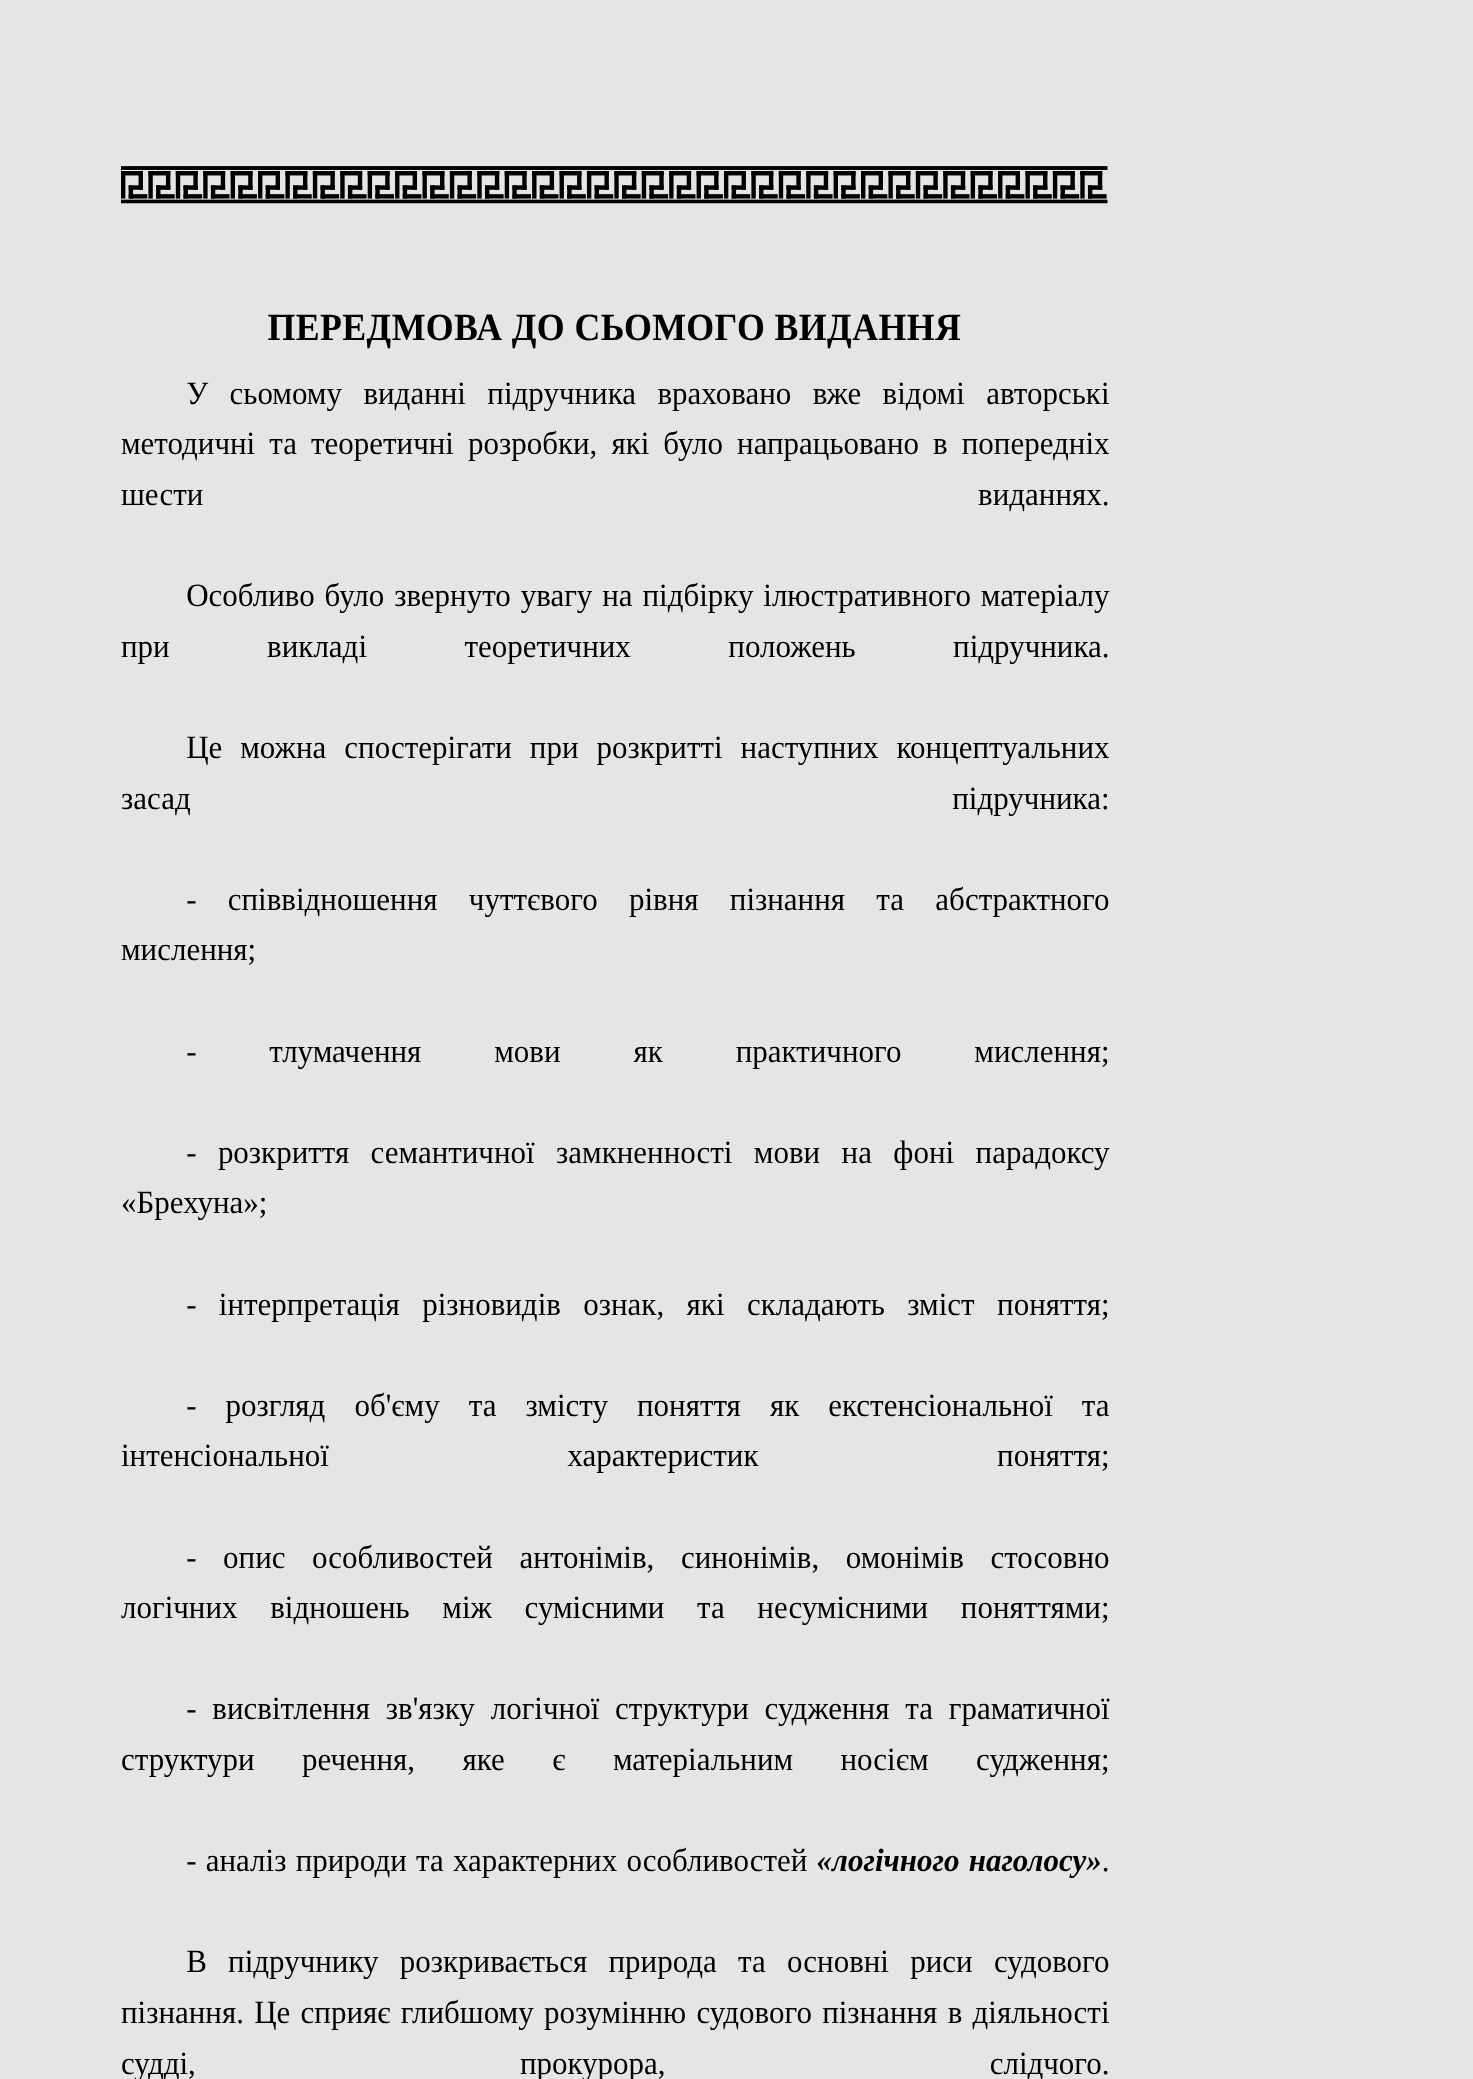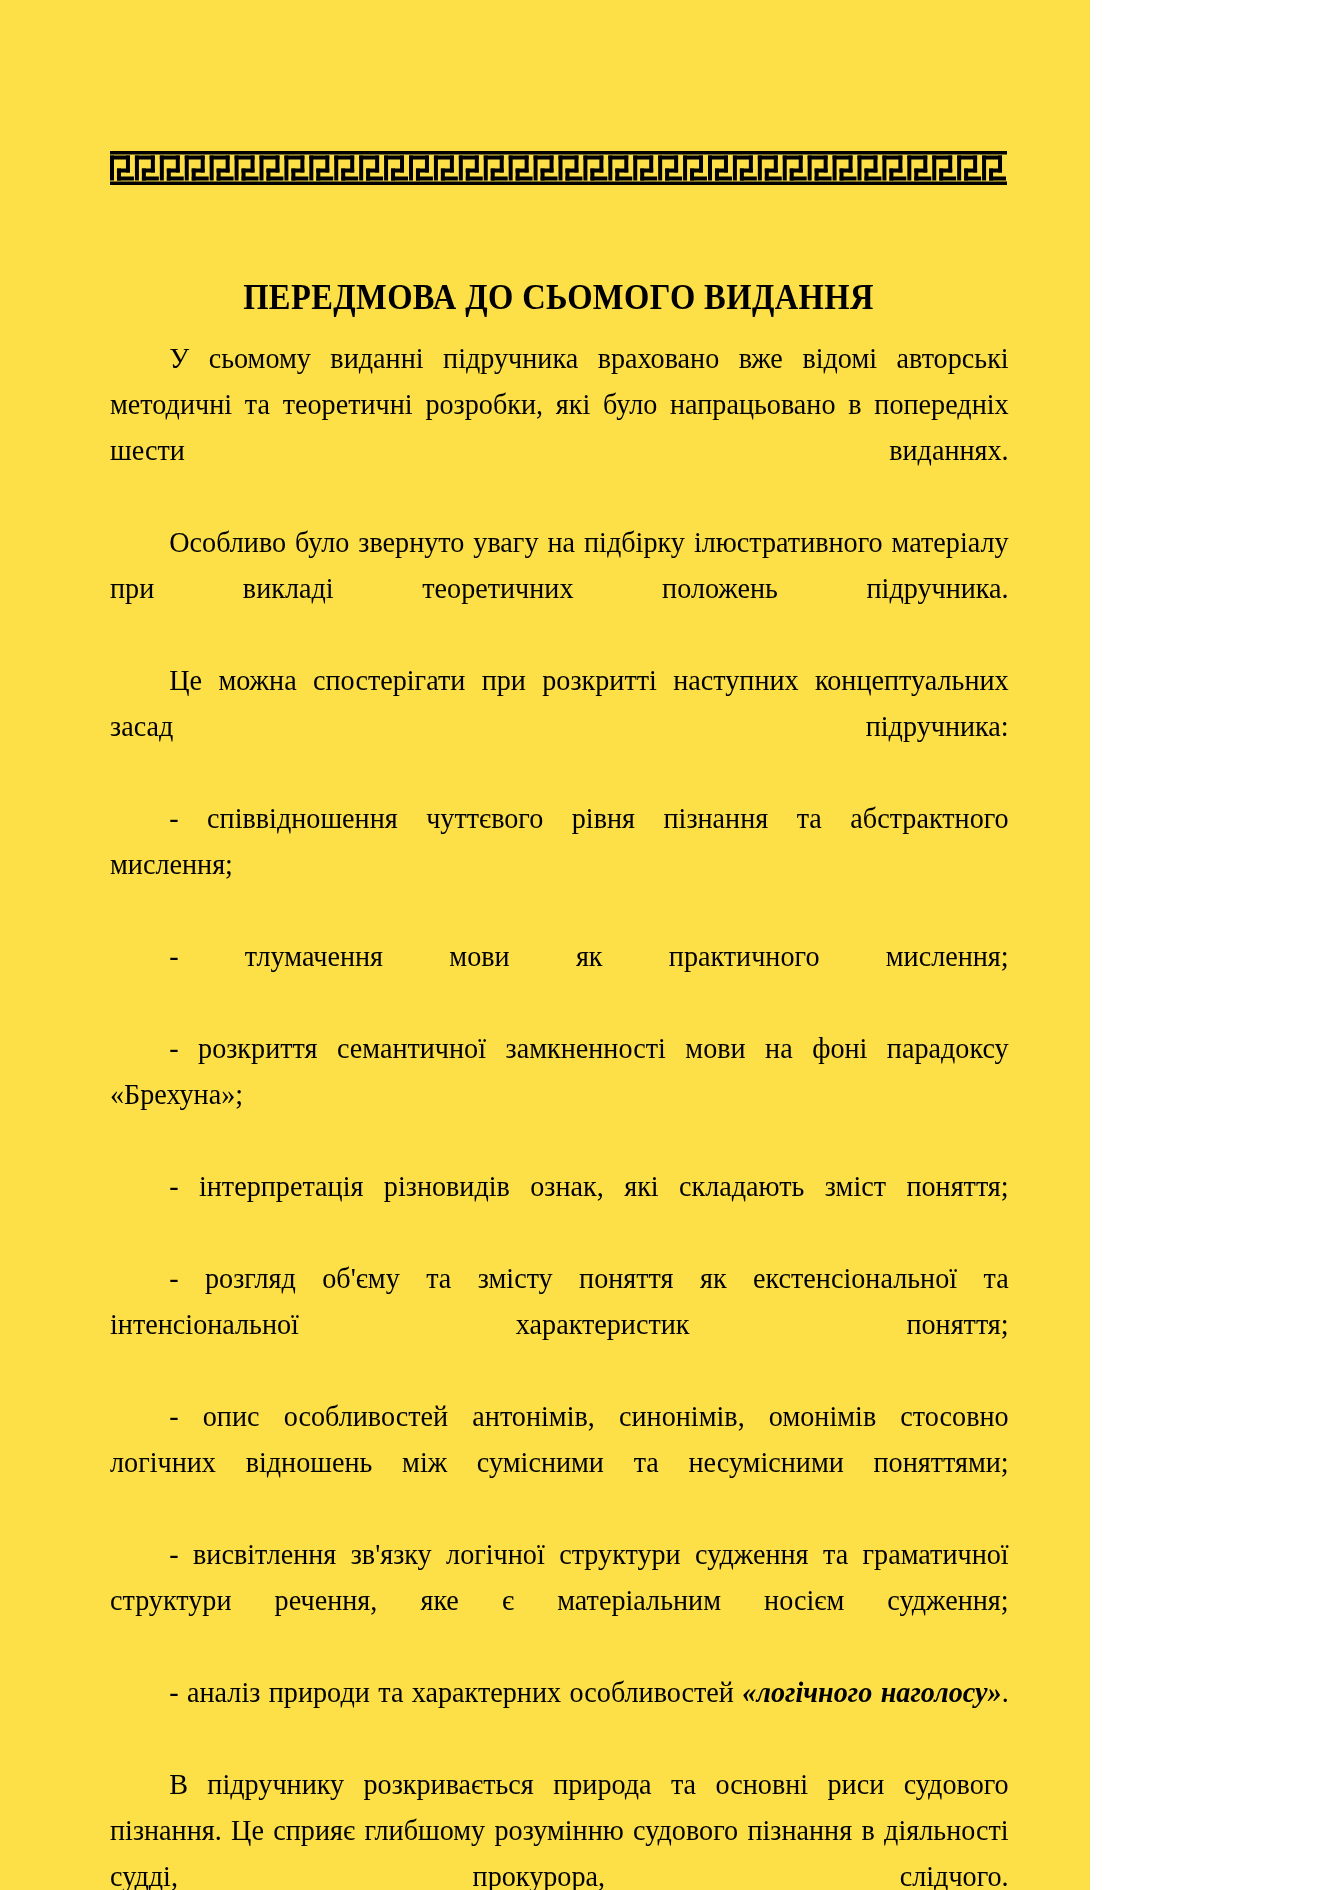--- a/index.html
+++ b/index.html
@@ -3,23 +3,23 @@
 <meta charset="utf-8">
 <style>
   html, body {
     margin: 0;
     padding: 0;
     background: #ffffff;
   }
 
   .page {
     position: relative;
-    width: 1090px;
+    width: 1339px;
     height: 1890px;
-    background: #fde047;
+    background: #e5e5e5;
     overflow: hidden;
     font-family: "Liberation Serif", "DejaVu Serif", serif;
     color: #000000;
   }
 
   
   .ornament-band {
     position: absolute;
     left: 110px;
     top: 151px;

